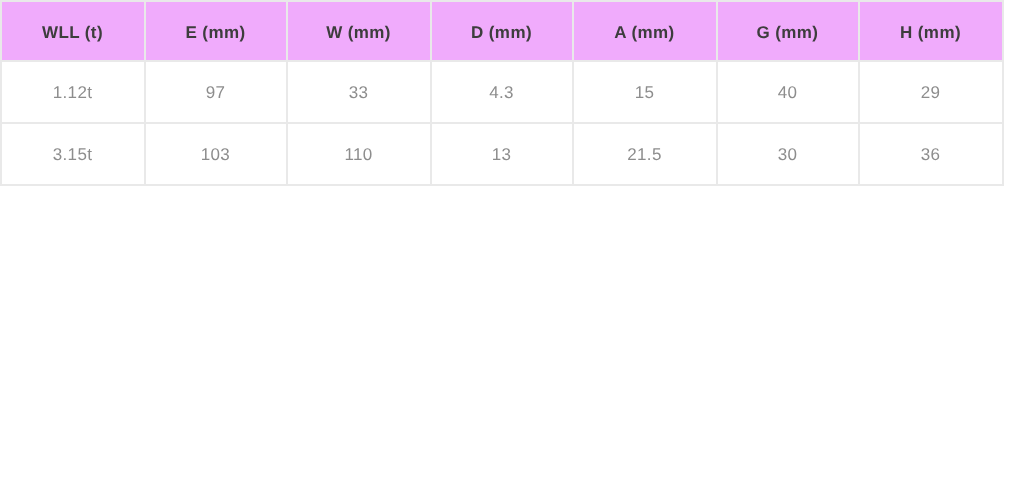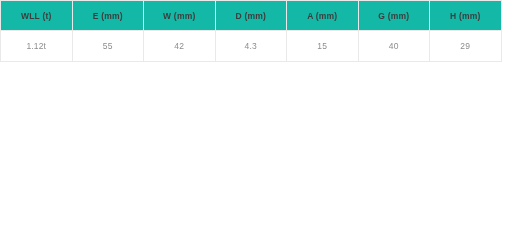--- a/index.html
+++ b/index.html
@@ -39,21 +39,21 @@
     box-sizing: border-box;
     white-space: nowrap;
     overflow: hidden;
   }
   table.spec-table thead th {
     height: 30px;
     font-size: 8.5px;
     font-weight: bold;
     color: #3d3d3d;
     letter-spacing: 0.2px;
-    background: #14b8a6;
+    background: #f0abfc;
     margin-top: 32px;
   }
   table.spec-table tbody td {
     height: 30.5px;
     font-size: 8.5px;
     font-weight: normal;
     color: #8d8d8d;
     letter-spacing: 0.15px;
   }
   table.spec-table tbody tr:nth-child(2) td,
@@ -82,22 +82,31 @@
         <th>W (mm)</th>
         <th>D (mm)</th>
         <th>A (mm)</th>
         <th>G (mm)</th>
         <th>H (mm)</th>
       </tr>
     </thead>
     <tbody>
       <tr>
         <td>1.12t</td>
-        <td>55</td>
-        <td>42</td>
+        <td>97</td>
+        <td>33</td>
         <td>4.3</td>
         <td>15</td>
         <td>40</td>
         <td>29</td>
+      </tr>
+      <tr>
+        <td>3.15t</td>
+        <td>103</td>
+        <td>110</td>
+        <td>13</td>
+        <td>21.5</td>
+        <td>30</td>
+        <td>36</td>
       </tr>
     </tbody>
   </table>
 </div>
 
 </body></html>

